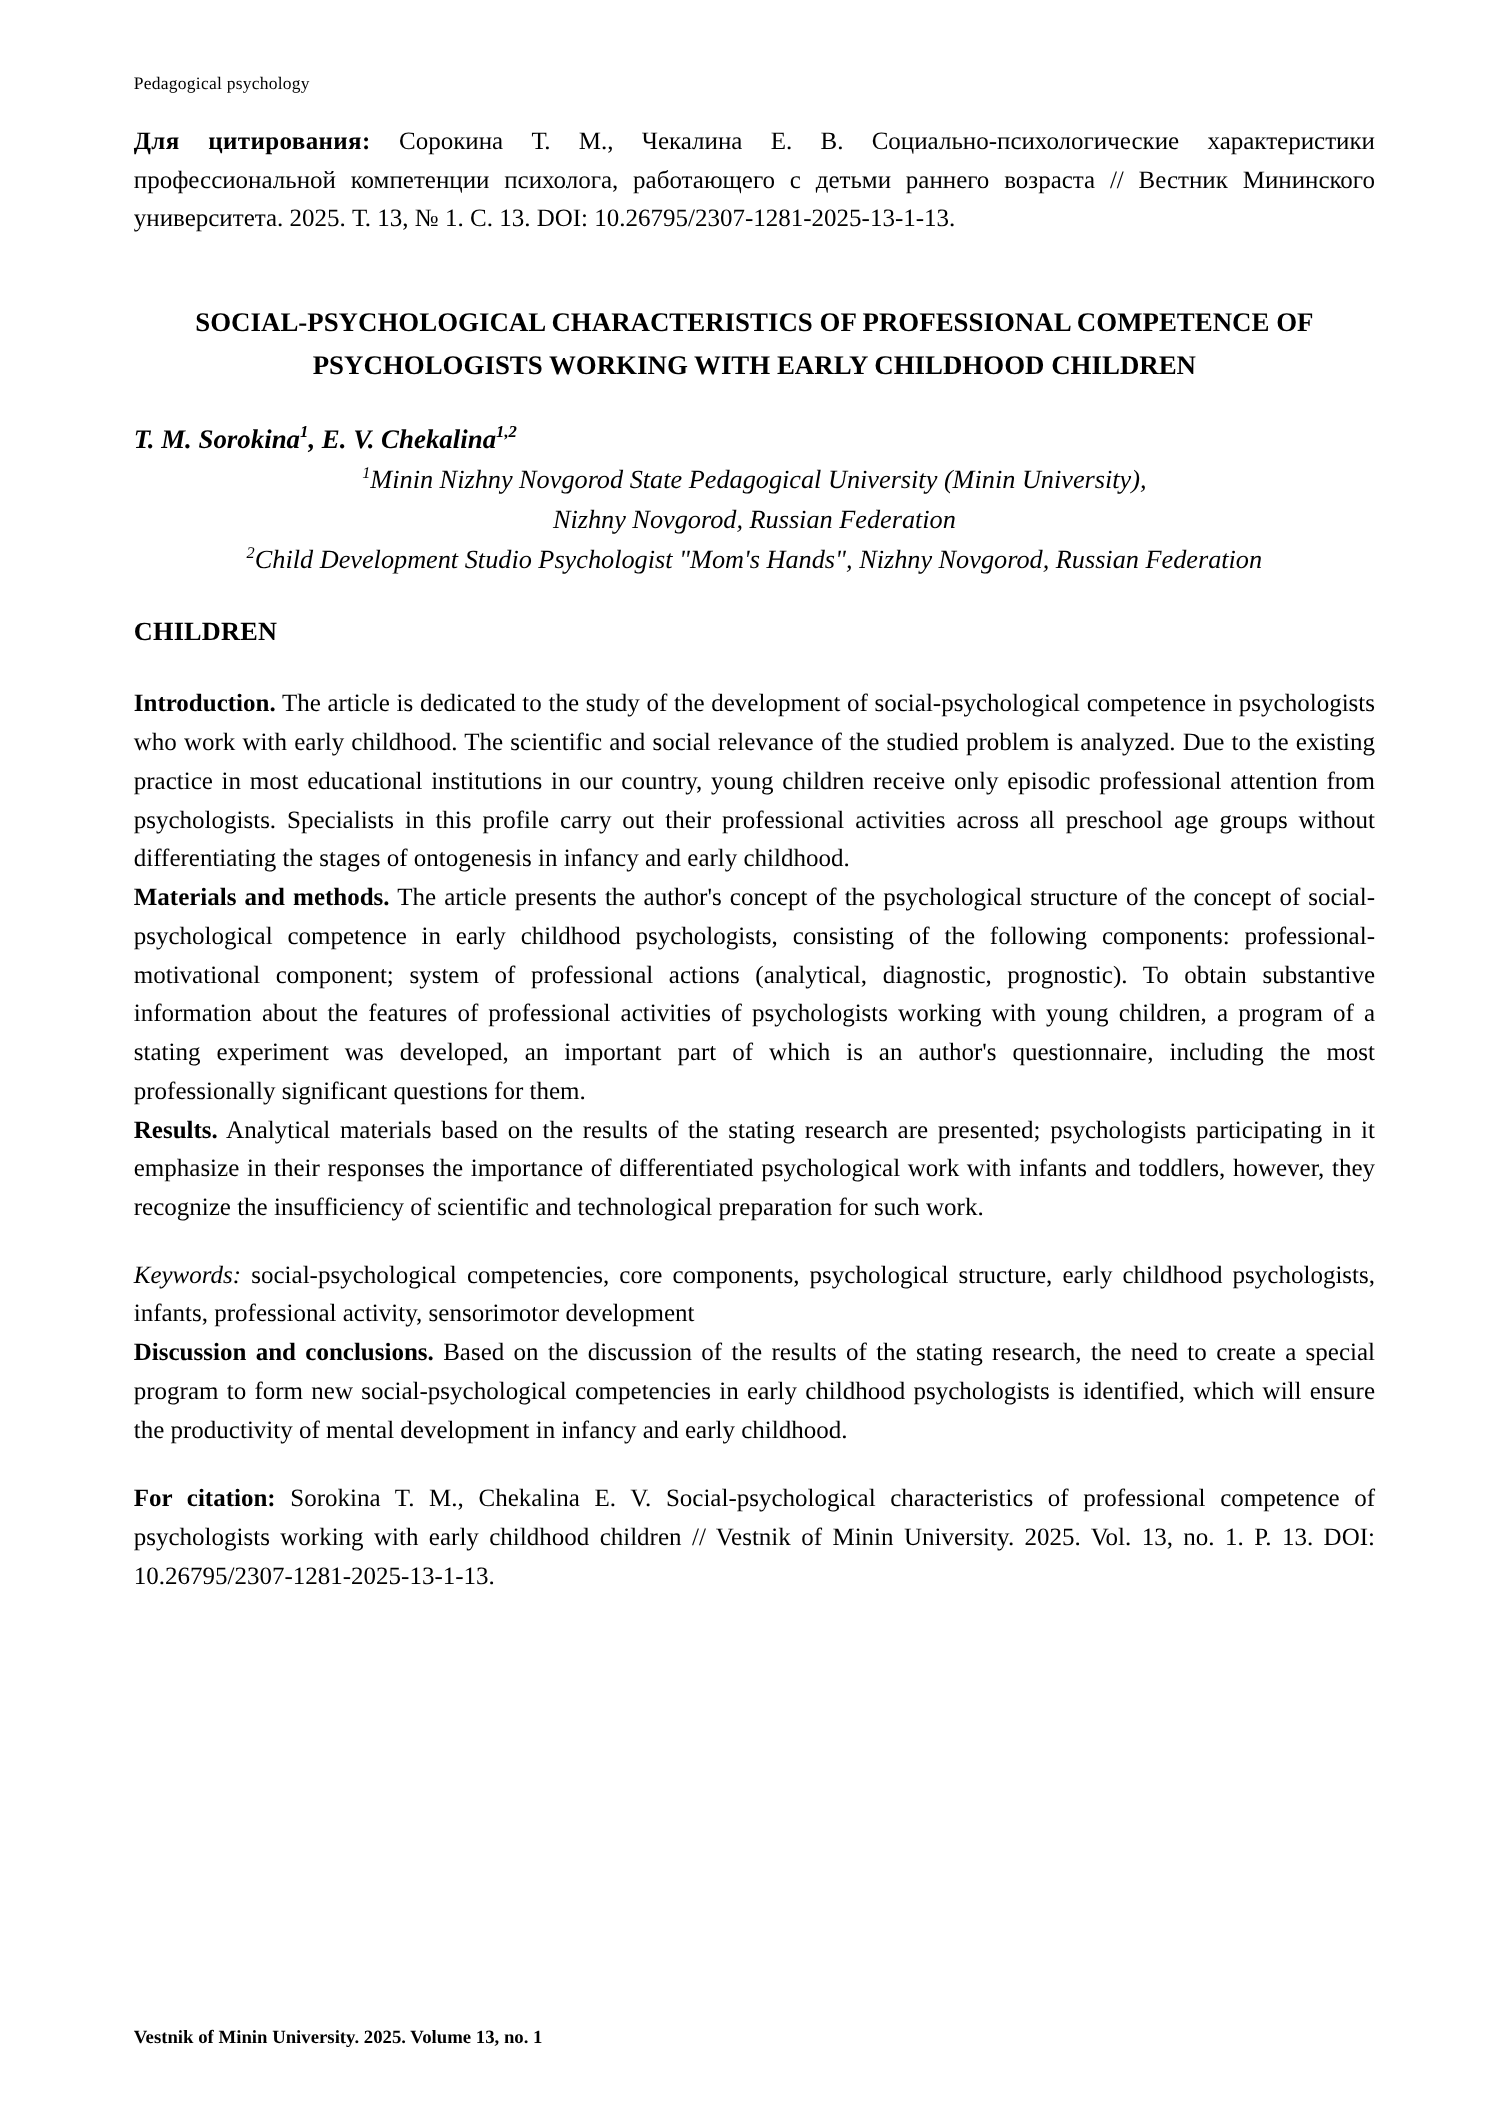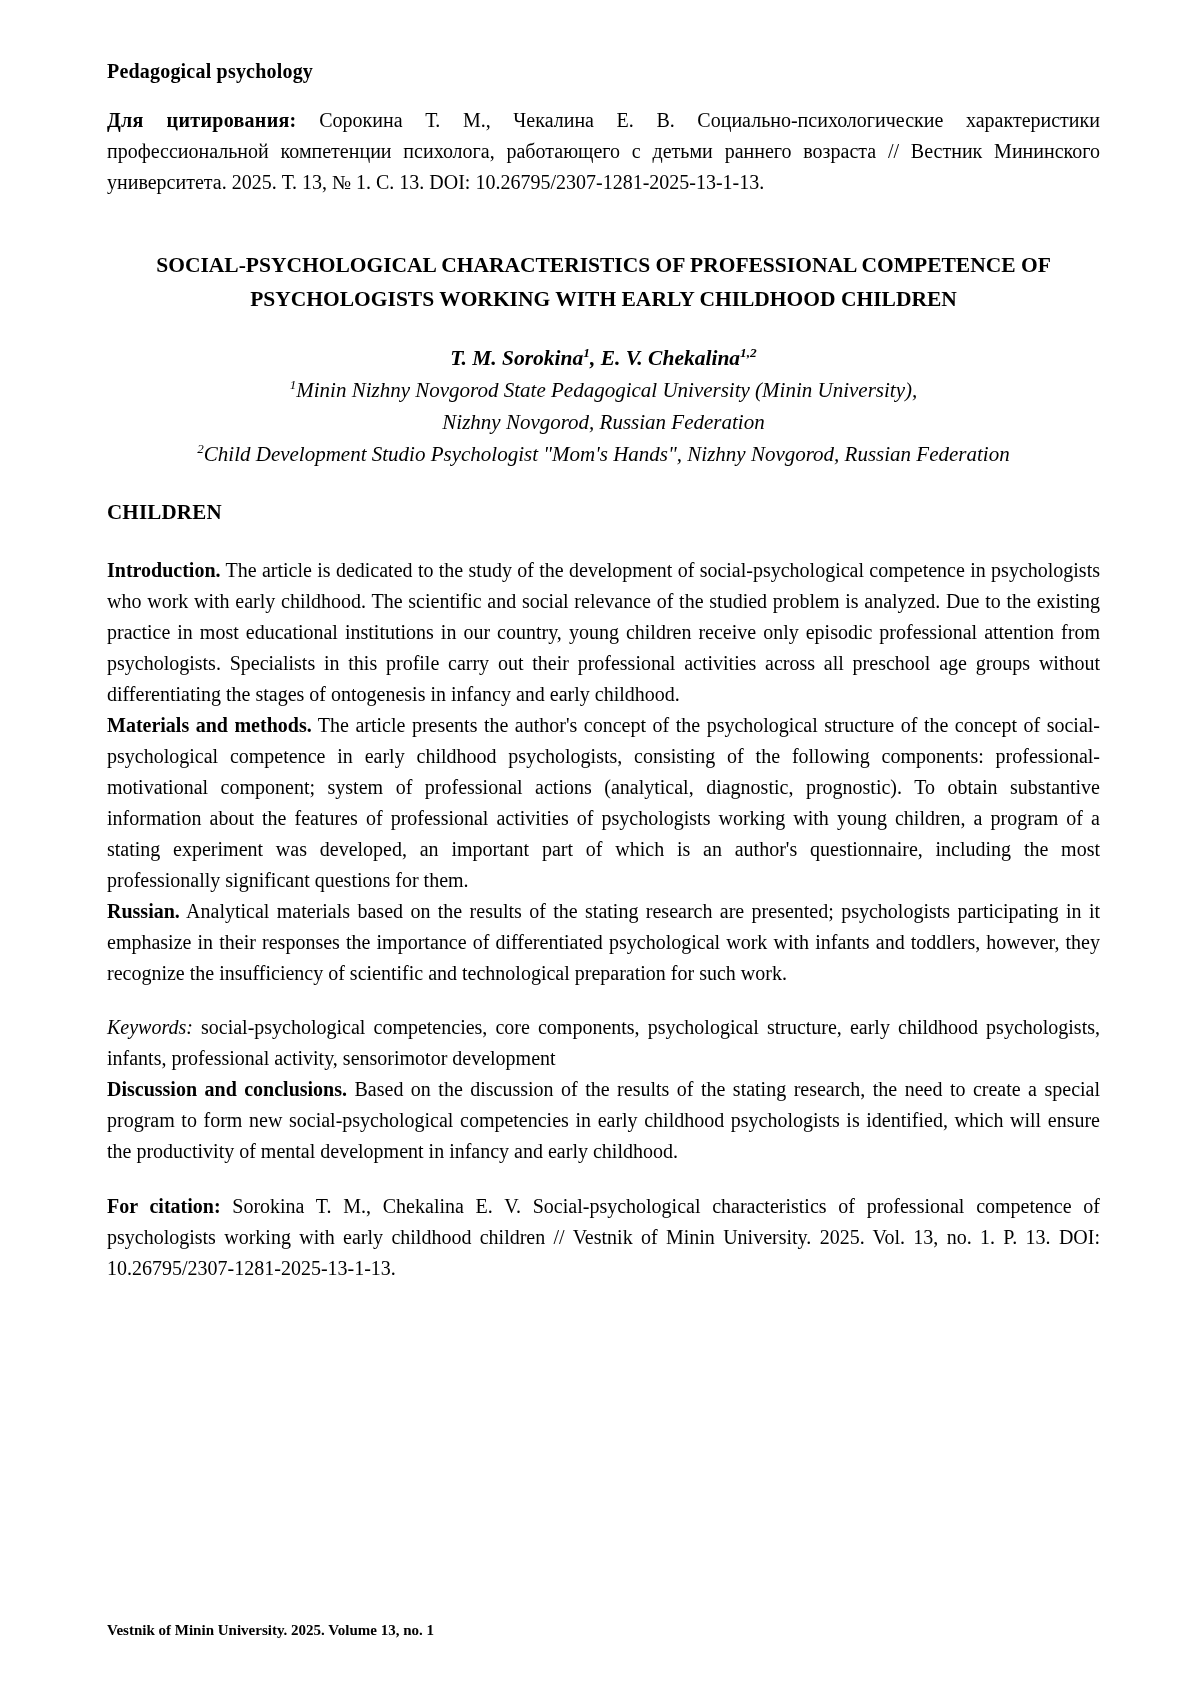--- a/index.html
+++ b/index.html
@@ -4,33 +4,33 @@
 <style>
   * { margin: 0; padding: 0; box-sizing: border-box; }
   html, body { background: #ffffff; }
   body {
     width: 1200px; height: 1697px; position: relative;
     font-family: "Liberation Serif", "DejaVu Serif", serif;
     color: #000000;
   }
   .page { position: absolute; inset: 0; padding: 60px 100px 0 107px; }
 
-  .running-head { font-size: 20px; font-weight: bold; letter-spacing: 0.2px; }
+  .running-head { font-size: 14px; font-weight: normal; letter-spacing: 0.2px; }
 
   p.body { font-size: 20px; line-height: 31px; text-align: justify; }
   .citation-ru { margin-top: 22px; }
   .citation-ru b { letter-spacing: 0.3px; }
 
   .title {
     margin-top: 50px; font-size: 21.5px; line-height: 34px;
     font-weight: bold; text-align: center;
   }
   .authors {
     margin-top: 26px; font-size: 21.5px; line-height: 32px;
-    font-weight: bold; font-style: italic; text-align: center;
+    font-weight: bold; font-style: italic; 
   }
   .affil { font-size: 21px; line-height: 32px; font-style: italic; text-align: center; }
   sup { font-size: 0.62em; vertical-align: super; line-height: 0; }
 
   .abstract-heading {
     margin-top: 30px; margin-bottom: 30px;
     font-size: 21px; font-weight: bold; letter-spacing: 0.2px;
   }
 
   .keywords { margin-top: 23px; }
@@ -60,21 +60,21 @@
     <div>Nizhny Novgorod, Russian Federation</div>
   </div>
   <div class="affil"><sup>2</sup><span>Child Development Studio Psychologist "Mom's Hands", Nizhny Novgorod, Russian Federation</span></div>
 
   <h2 class="abstract-heading">CHILDREN</h2>
 
   <p class="body"><b>Introduction.</b><span> The article is dedicated to the study of the development of social-psychological competence in psychologists who work with early childhood. The scientific and social relevance of the studied problem is analyzed. Due to the existing practice in most educational institutions in our country, young children receive only episodic professional attention from psychologists. Specialists in this profile carry out their professional activities across all preschool age groups without differentiating the stages of ontogenesis in infancy and early childhood.</span></p>
 
   <p class="body"><b>Materials and methods.</b><span> The article presents the author's concept of the psychological structure of the concept of social-psychological competence in early childhood psychologists, consisting of the following components: professional-motivational component; system of professional actions (analytical, diagnostic, prognostic). To obtain substantive information about the features of professional activities of psychologists working with young children, a program of a stating experiment was developed, an important part of which is an author's questionnaire, including the most professionally significant questions for them.</span></p>
 
-  <p class="body"><b>Russian.</b><span> Analytical materials based on the results of the stating research are presented; psychologists participating in it emphasize in their responses the importance of differentiated psychological work with infants and toddlers, however, they recognize the insufficiency of scientific and technological preparation for such work.</span></p>
+  <p class="body"><b>Results.</b><span> Analytical materials based on the results of the stating research are presented; psychologists participating in it emphasize in their responses the importance of differentiated psychological work with infants and toddlers, however, they recognize the insufficiency of scientific and technological preparation for such work.</span></p>
 
   <p class="body keywords"><i>Keywords:</i><span> social-psychological competencies, core components, psychological structure, early childhood psychologists, infants, professional activity, sensorimotor development</span></p>
 
   <p class="body"><b>Discussion and conclusions.</b><span> Based on the discussion of the results of the stating research, the need to create a special program to form new social-psychological competencies in early childhood psychologists is identified, which will ensure the productivity of mental development in infancy and early childhood.</span></p>
 
   <p class="body citation-en"><b>For citation:</b><span> Sorokina T. M., Chekalina E. V. Social-psychological characteristics of professional competence of psychologists working with early childhood children // Vestnik of Minin University. 2025. Vol. 13, no. 1. P. 13. DOI: 10.26795/2307-1281-2025-13-1-13.</span></p>
 
   <div class="footer">Vestnik of Minin University. 2025. Volume 13, no. 1</div>
 
 </div>

